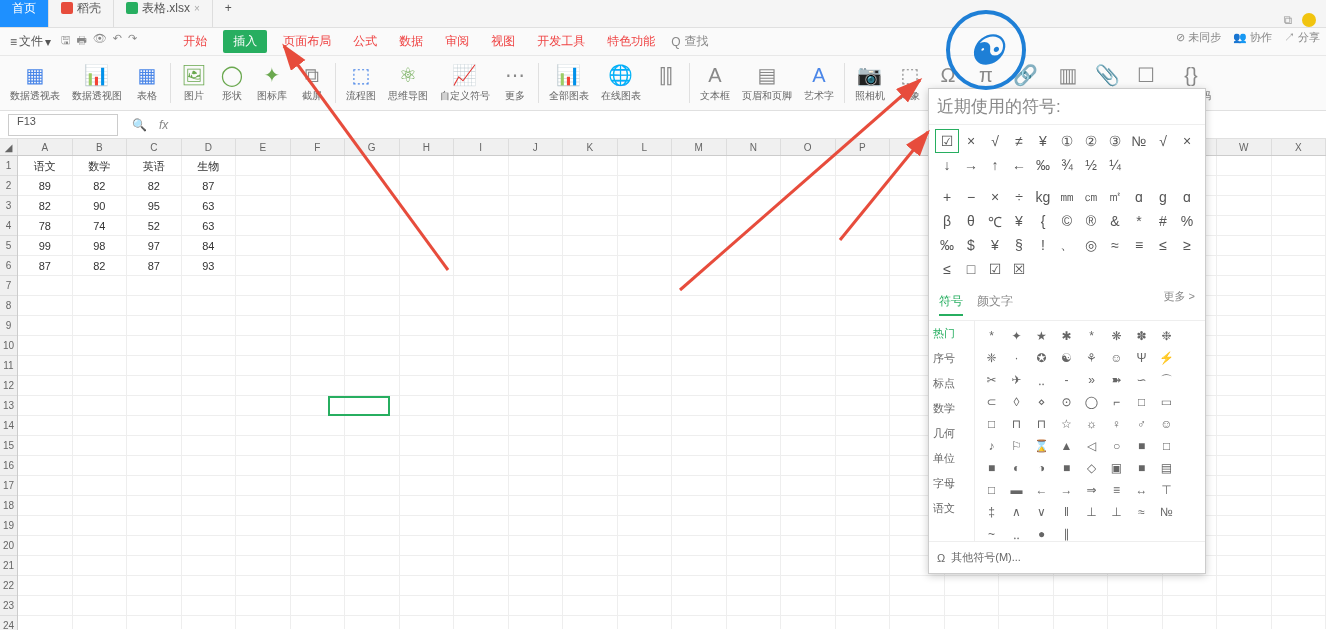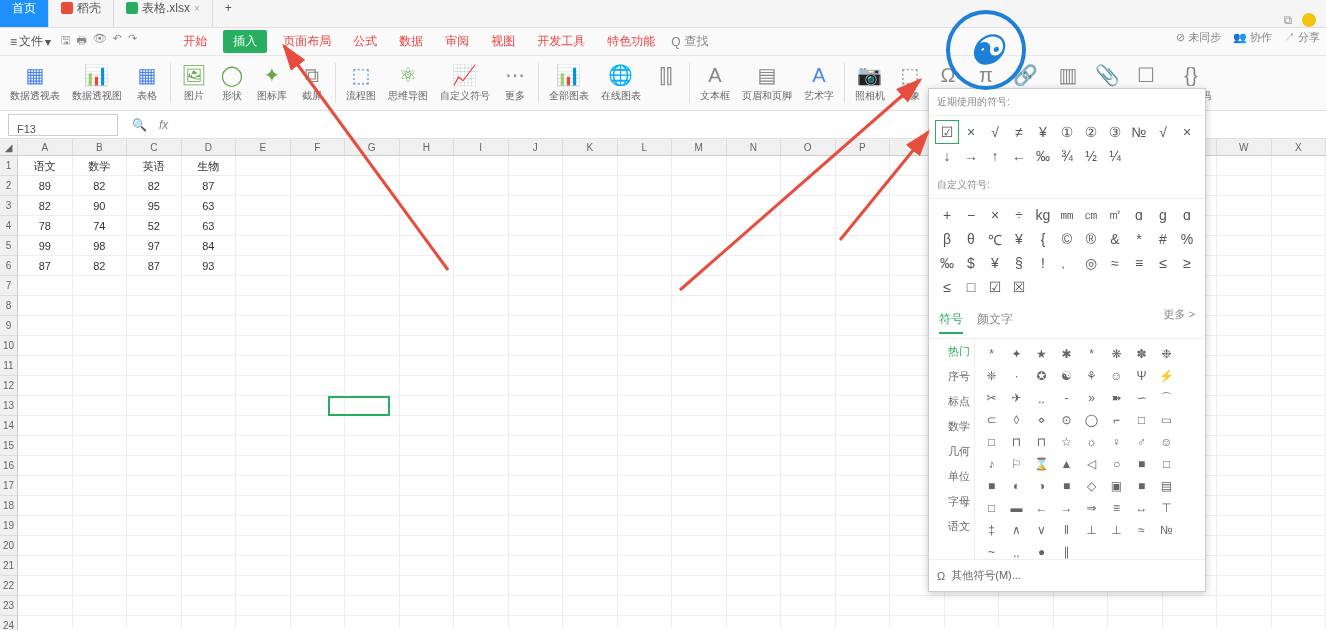--- a/index.html
+++ b/index.html
@@ -17,46 +17,46 @@
 .menutab{padding:3px 6px;color:#ef4444;cursor:pointer}
 .menutab.active{background:#27ae60;color:#fff;border-radius:2px;padding:3px 10px}
 .search{display:flex;align-items:center;gap:4px;color:#888}
 .toolbar{height:55px;display:flex;align-items:center;padding:2px 6px;border-bottom:1px solid #e0e0e0;background:#fafafa;gap:4px}
 .tbtn{display:flex;flex-direction:column;align-items:center;justify-content:center;padding:2px 4px;font-size:10px;color:#666;gap:2px;min-width:34px}
 .tbtn .ic{font-size:20px;color:#6aa84f}
 .tbtn .ic.blue{color:#4a86e8}
 .tbtn .ic.gray{color:#888}
 .sep{width:1px;height:40px;background:#e0e0e0;margin:0 2px}
 .cellbar{height:28px;display:flex;align-items:center;border-bottom:1px solid #e0e0e0}
-.cellname{width:110px;height:22px;border:1px solid #ccc;margin:0 8px;display:flex;align-items:flex-end;padding:0 8px;font-size:11px;color:#555}
+.cellname{width:110px;height:22px;border:1px solid #ccc;margin:0 8px;display:flex;align-items:flex-start;padding:0 8px;font-size:11px;color:#555}
 .fxic{color:#888;margin:0 6px}
 .grid-wrap{position:relative;display:flex;height:490px}
 .rowhdrs{width:18px;background:#f0f0f0;border-right:1px solid #ccc}
 .rowhdrs .rh{height:20px;border-bottom:1px solid #ddd;text-align:center;font-size:10px;color:#666;line-height:20px}
 .gridmain{flex:1;overflow:hidden}
 .colhdrs{display:flex;height:17px;background:#f0f0f0;border-bottom:1px solid #ccc}
 .ch{width:62px;border-right:1px solid #ddd;text-align:center;font-size:10px;color:#666;line-height:17px}
 .cells{position:relative}
 .row{display:flex;height:20px}
 .cell{width:62px;height:20px;border-right:1px solid #eee;border-bottom:1px solid #eee;text-align:center;font-size:11px;line-height:20px;color:#333}
 .selcell{position:absolute;border:2px solid #27ae60;width:62px;height:20px;pointer-events:none}
 
 .symbolpanel{position:absolute;right:120px;top:88px;width:278px;background:#fff;border:1px solid #ccc;box-shadow:0 2px 8px rgba(0,0,0,.2);font-size:12px}
-.symbolpanel .hdr{padding:6px 8px;color:#888;font-size:10px;border-bottom:1px solid #eee}
+.symbolpanel .hdr{padding:6px 8px;color:#888;font-size:17px;border-bottom:1px solid #eee}
 .symrow{display:flex;flex-wrap:wrap;padding:4px 6px;gap:0}
 .sym{width:24px;height:24px;display:flex;align-items:center;justify-content:center;font-size:14px;color:#555;cursor:pointer}
 .sym.sel{border:1px solid #27ae60}
 .bighdr{padding:6px 8px;color:#666;font-size:12px;border-top:1px solid #eee}
 .symtabs{display:flex;gap:14px;padding:4px 10px;border-bottom:1px solid #eee;font-size:12px}
 .symtab{padding:4px 0;color:#888;cursor:pointer}
 .symtab.active{color:#27ae60;border-bottom:2px solid #27ae60}
 .more{margin-left:auto;color:#888;font-size:11px}
 .syms-body{display:flex}
 .symcats{width:46px;border-right:1px solid #eee}
-.symcat{padding:5px 4px;font-size:11px;color:#666;text-align:right;cursor:pointer}
+.symcat{padding:5px 4px;font-size:11px;color:#666;text-align:left;cursor:pointer}
 .symcat.active{color:#27ae60}
 .symgrid{flex:1;padding:4px;display:flex;flex-wrap:wrap;max-height:220px;overflow:hidden}
 .sg{width:25px;height:22px;display:flex;align-items:center;justify-content:center;font-size:12px;color:#666;cursor:pointer}
 .panel-foot{padding:8px;border-top:1px solid #eee;color:#666;font-size:11px;display:flex;align-items:center;gap:6px}
 
 .arrow{position:absolute;pointer-events:none}
 .logo{position:absolute;right:0;top:10px;width:380px;height:80px;font-size:58px;font-weight:700;color:#1e7fd6;font-style:italic;display:flex;align-items:center;gap:6px;pointer-events:none}
 .logo .seal{width:80px;height:80px;border:4px solid #1e7fd6;border-radius:50%;display:flex;align-items:center;justify-content:center;font-size:40px}
 .topright{position:absolute;right:6px;top:30px;display:flex;gap:12px;font-size:11px;color:#888}
 .qa{display:flex;gap:6px;color:#888;font-size:11px}
@@ -940,21 +940,20 @@
       <div class="sym">×</div>
       <div class="sym">↓</div>
       <div class="sym">→</div>
       <div class="sym">↑</div>
       <div class="sym">←</div>
       <div class="sym">‰</div>
       <div class="sym">¾</div>
       <div class="sym">½</div>
       <div class="sym">¼</div>
     </div>
-  <div class="hdr">自定义符号:</div>
   <div class="symrow" id="custom">
       <div class="sym">+</div>
       <div class="sym">−</div>
       <div class="sym">×</div>
       <div class="sym">÷</div>
       <div class="sym">kg</div>
       <div class="sym">㎜</div>
       <div class="sym">㎝</div>
       <div class="sym">㎡</div>
       <div class="sym">ɑ</div>

